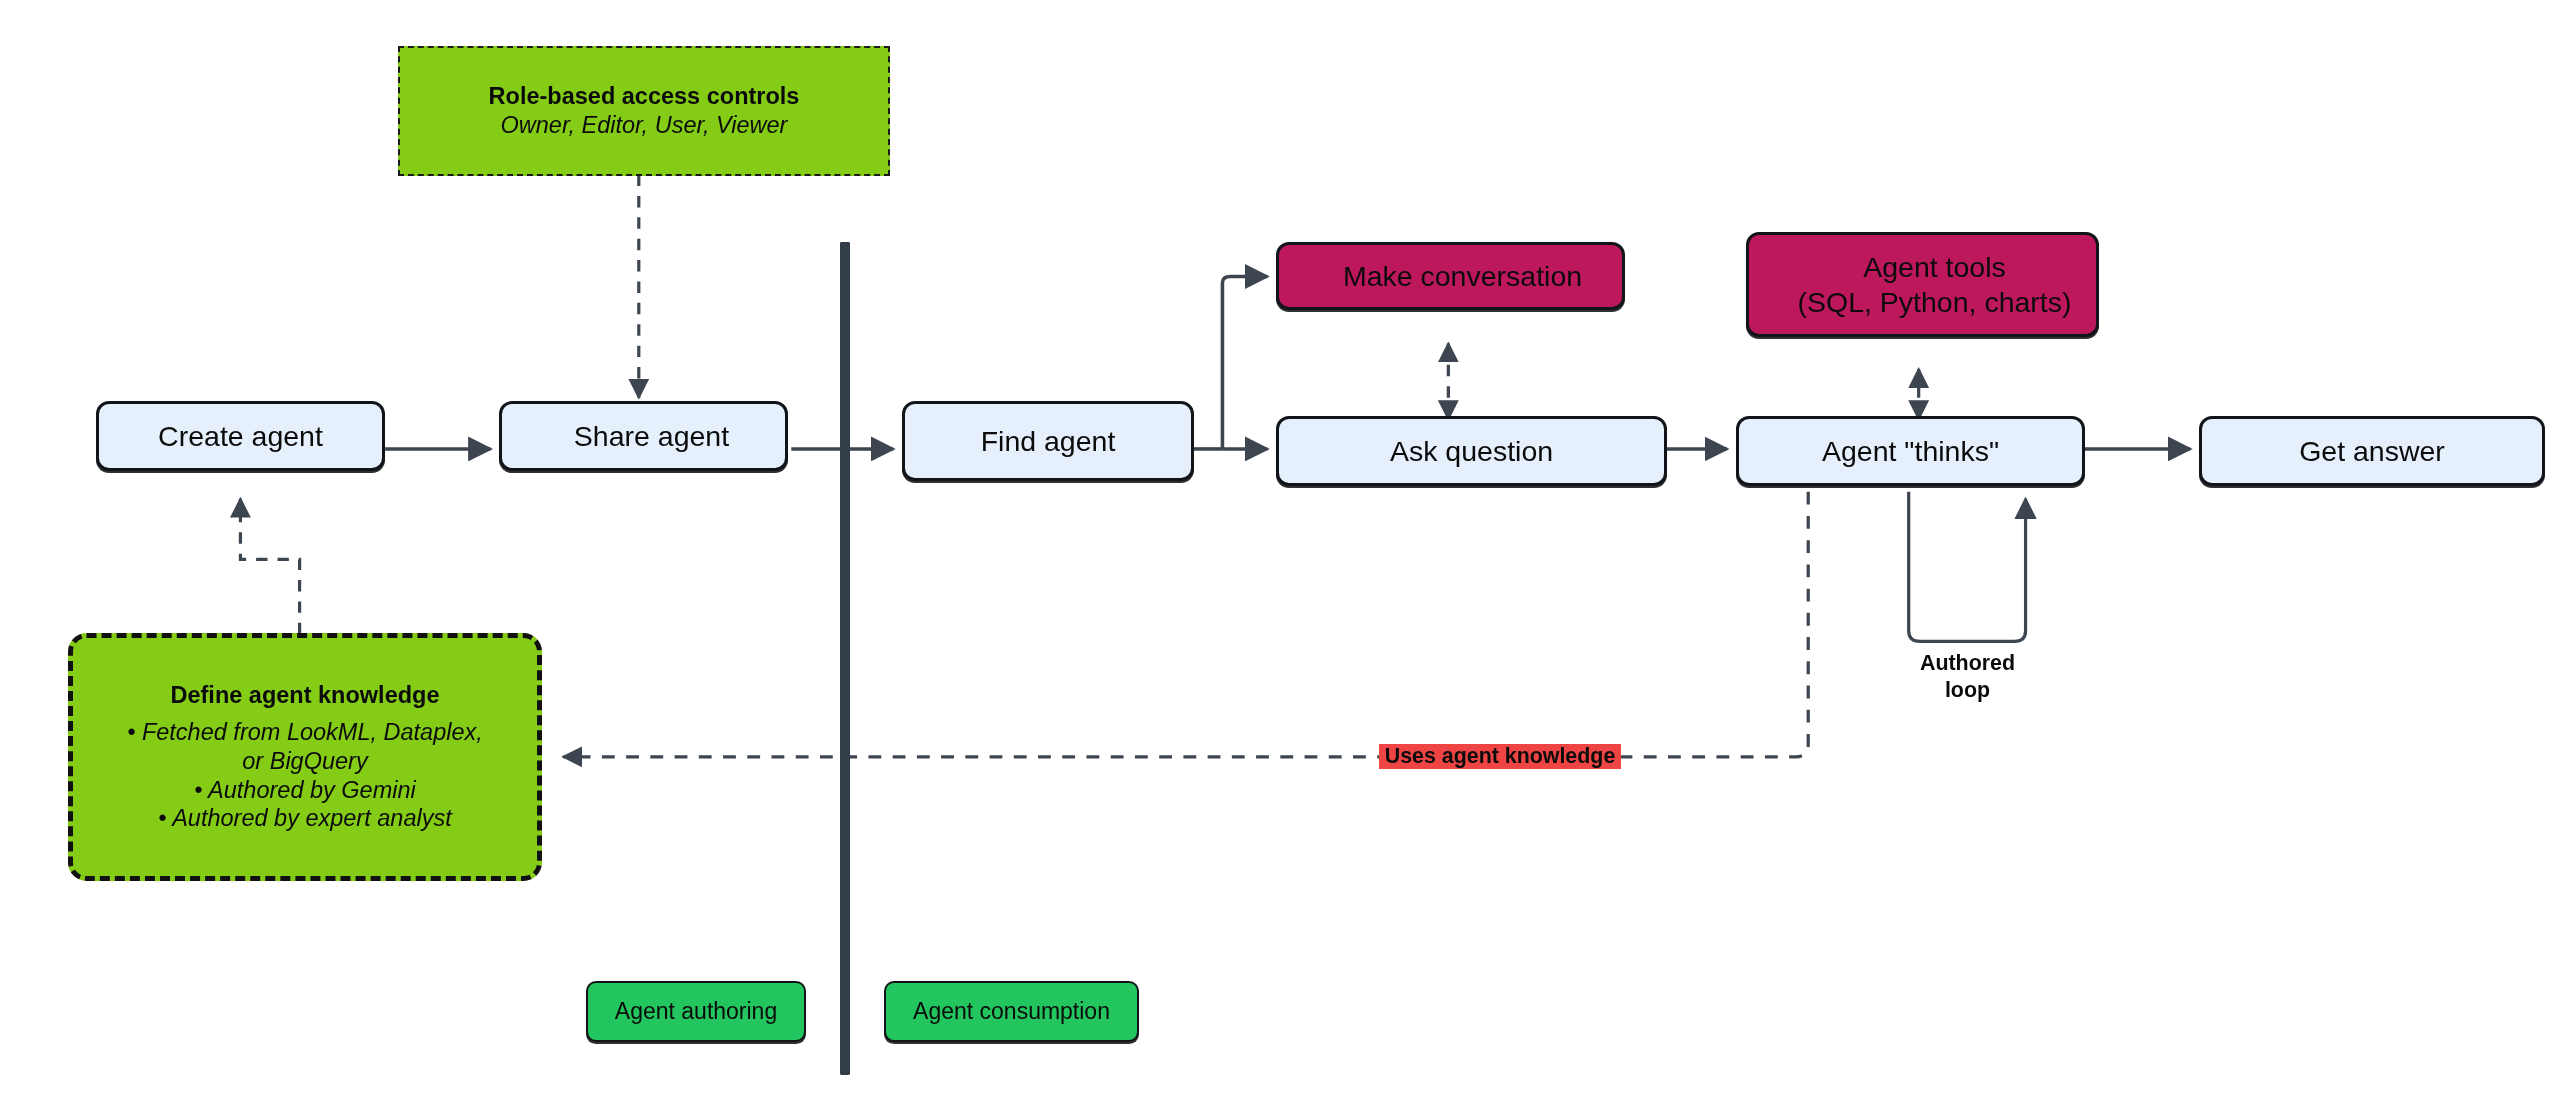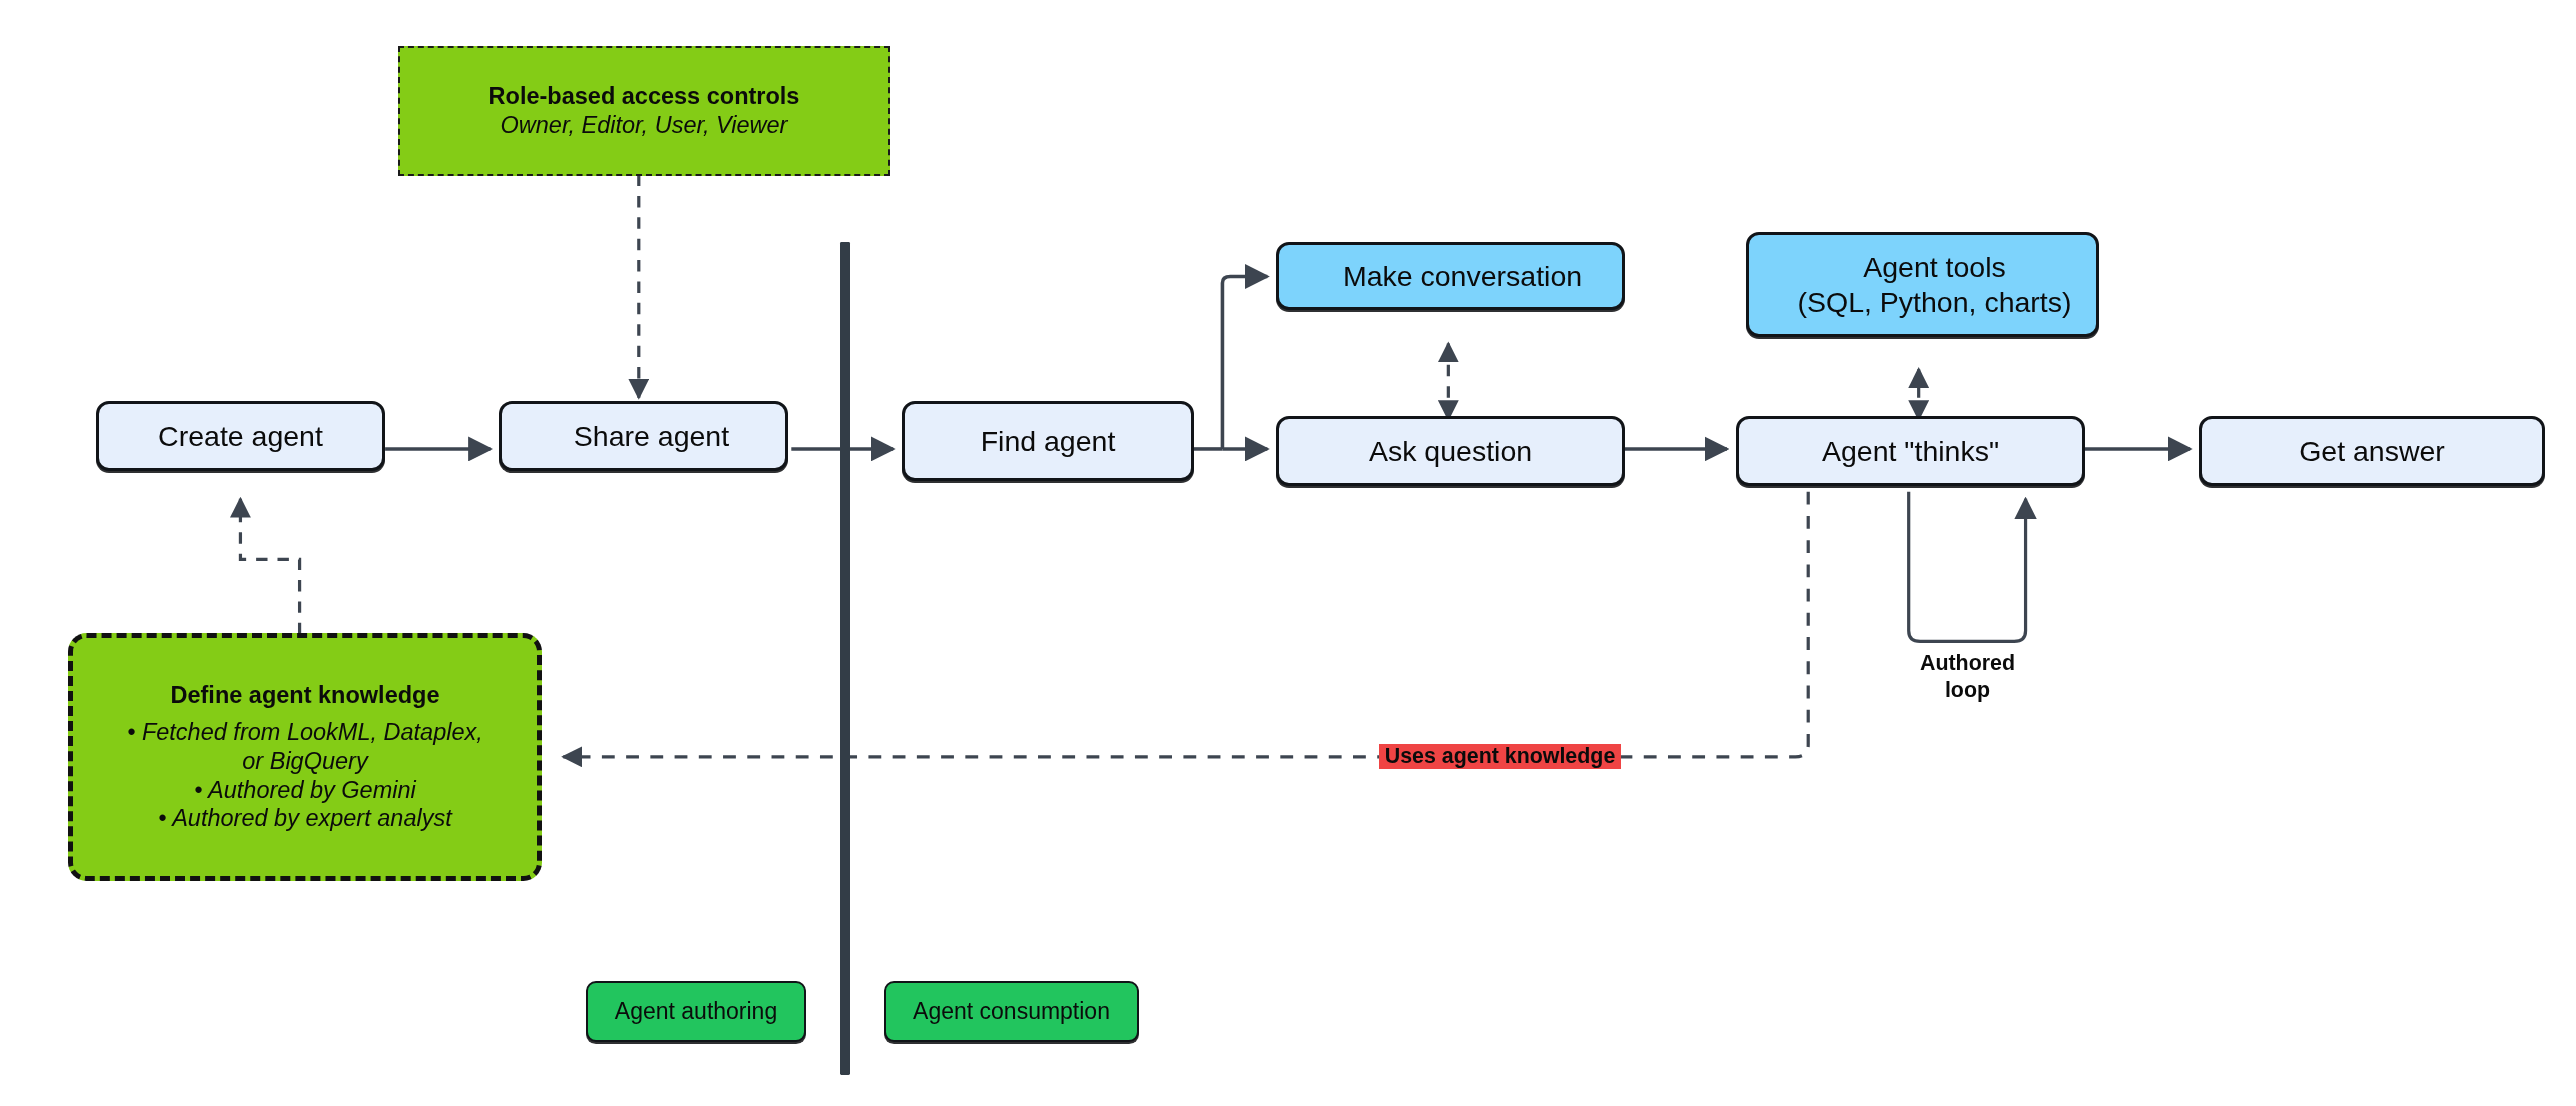--- a/index.html
+++ b/index.html
@@ -31,21 +31,21 @@
     text-align: center;
     color: #0b0b0b;
     line-height: 1.22;
   }
   .solid-node {
     border: 3.6px solid #111418;
     border-radius: 13px;
     box-shadow: 0 2.1px 0 0 rgba(10,12,14,0.85);
   }
   .fill-blue { background: #e6effc; }
-  .fill-white { background: #7dd3fc; padding-left: 24px; }
+  .fill-white { background: #be185d; padding-left: 24px; }
   .fill-green { background: #22c55e; }
   .dashed-node {
     background: #84cc16;
     flex-direction: column;
     justify-content: center;
   }
   .dash-square {
     border: 2.9px dashed #1a1a1a;
     border-radius: 0;
   }
@@ -149,21 +149,21 @@
   </div>
 
   <div class="node solid-node fill-blue t-main" style="left:96px; top:401px; width:289px; height:70px;">Create agent</div>
 
   <div class="node solid-node fill-blue t-main" style="left:499px; top:401px; width:289px; height:70px;padding-left:16px;">Share agent</div>
 
   <div class="node solid-node fill-blue t-main" style="left:902px; top:401px; width:292px; height:80px;">Find agent</div>
 
   <div class="node solid-node fill-white t-main" style="left:1276px; top:242px; width:349px; height:68px;">Make conversation</div>
 
-  <div class="node solid-node fill-blue t-main" style="left:1276px; top:416px; width:349px; height:70px;">Ask question</div>
+  <div class="node solid-node fill-blue t-main" style="left:1276px; top:416px; width:391px; height:70px;">Ask question</div>
 
   <div class="node solid-node fill-white" style="left:1746px; top:232px; width:353px; height:105px; flex-direction:column;">
     <span class="t-main">Agent tools</span>
     <span class="t-main">(SQL, Python, charts)</span>
   </div>
 
   <div class="node solid-node fill-blue t-main" style="left:1736px; top:416px; width:349px; height:70px;">Agent "thinks"</div>
 
   <div class="node solid-node fill-blue t-main" style="left:2199px; top:416px; width:346px; height:70px;">Get answer</div>
 

